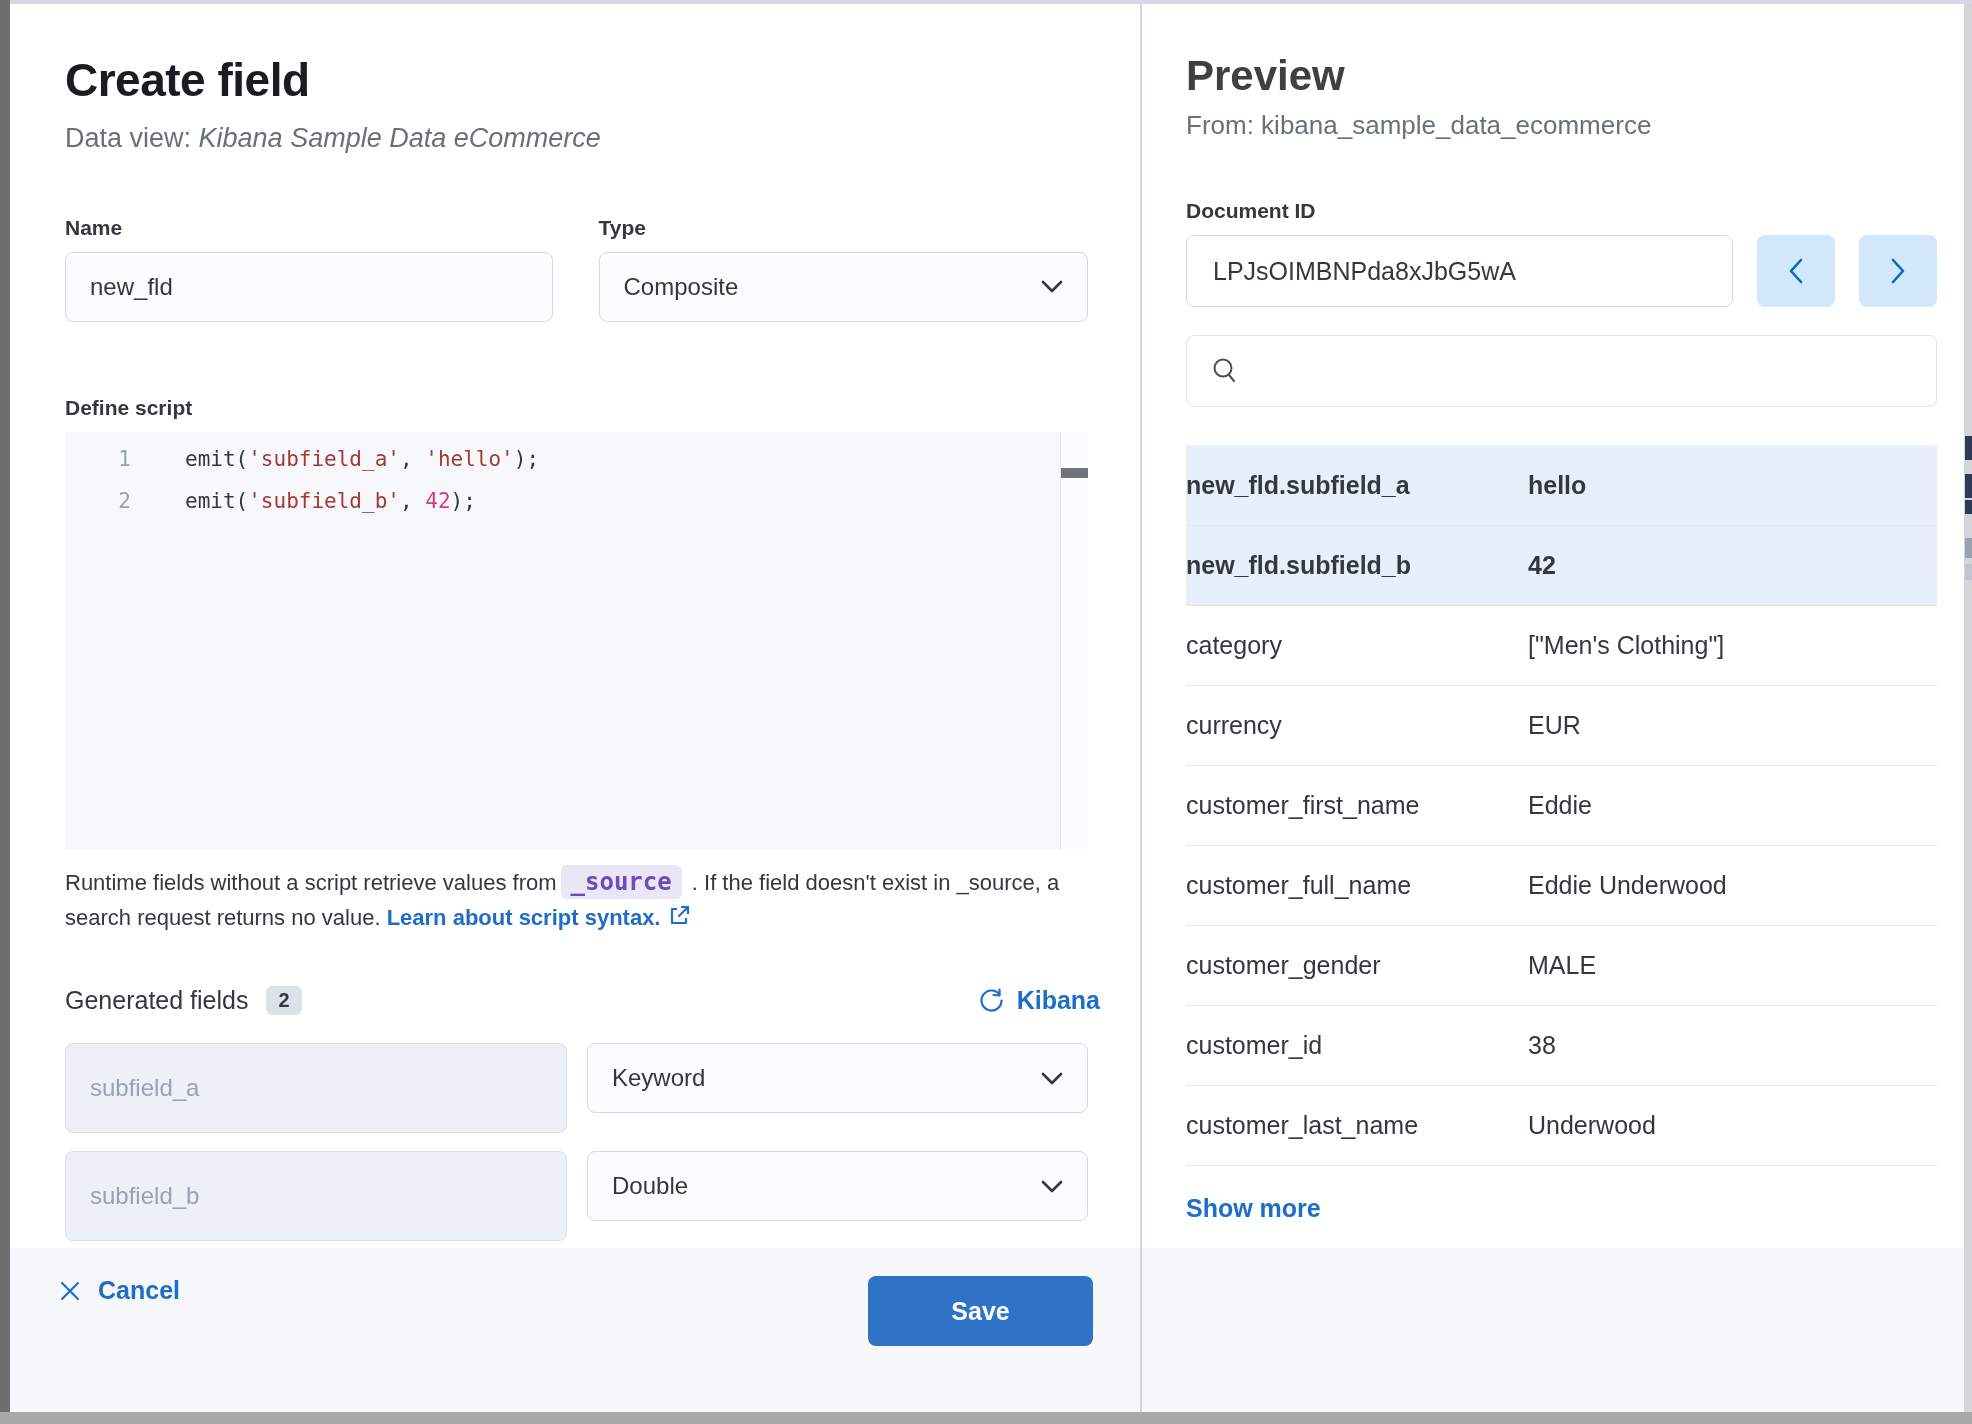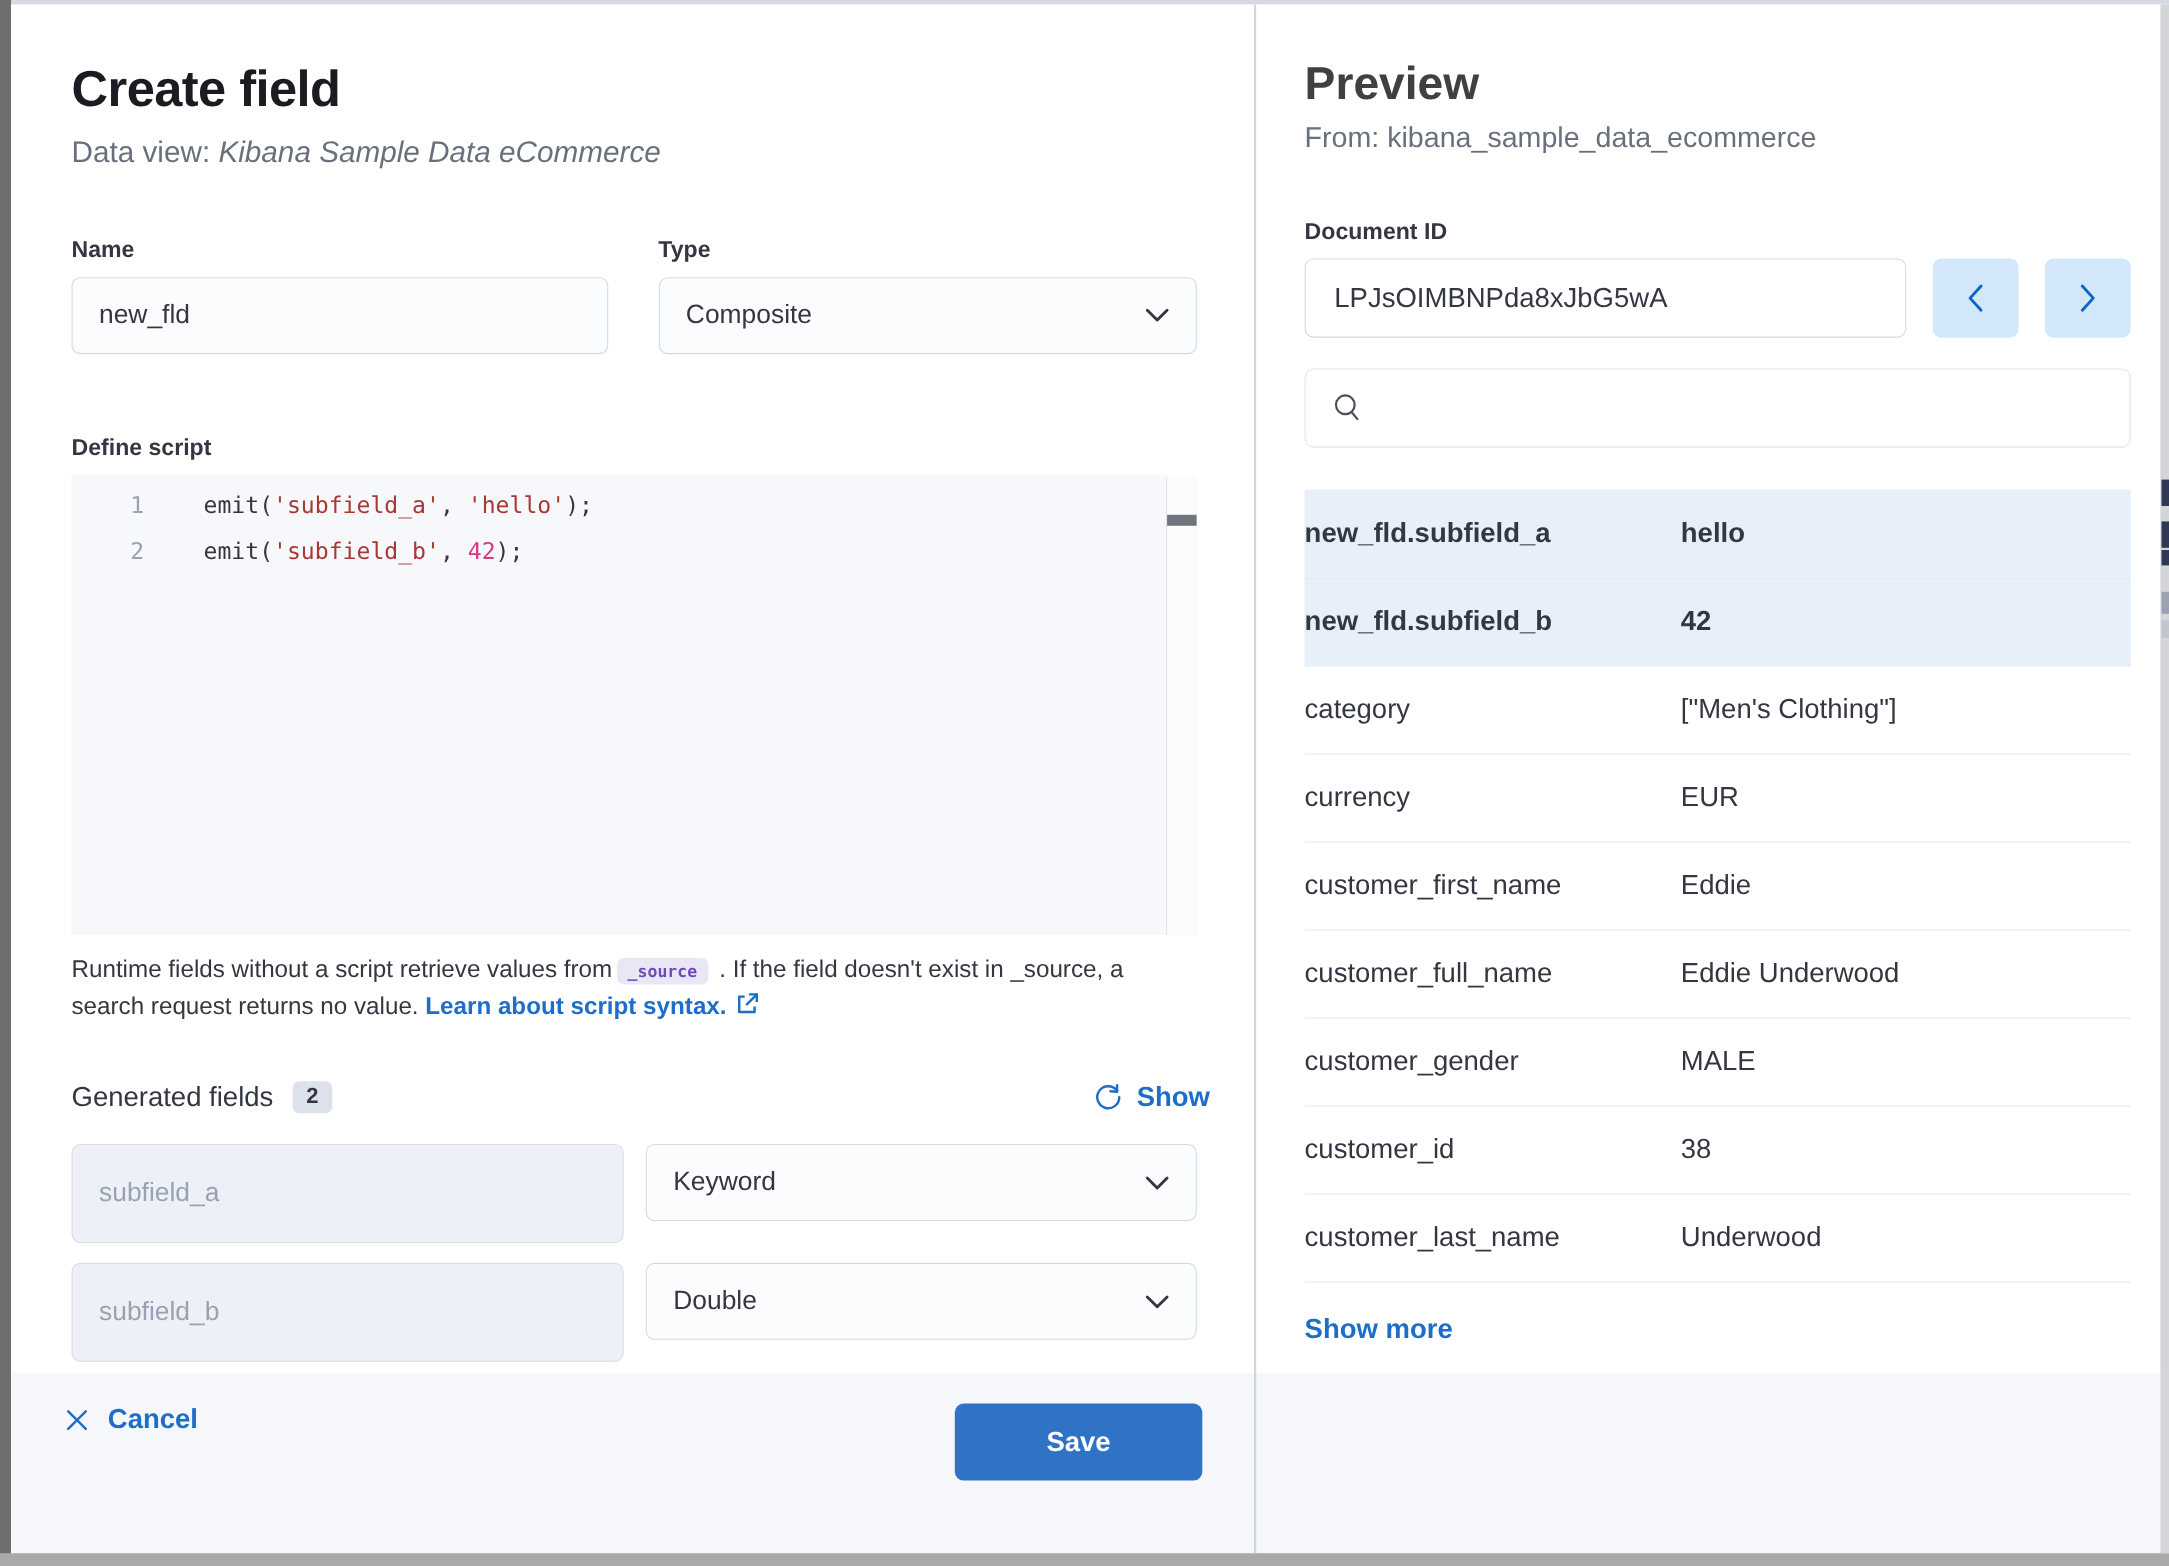--- a/index.html
+++ b/index.html
@@ -67,21 +67,21 @@
   .code-line:first-child { margin-top:6px; }
   .line-num { width:66px; text-align:right; color:#98a2b3; flex:none; }
   .code-text { padding-left:54px; white-space:pre; color:#343741; }
   .tok-string { color:var(--code-string); }
   .tok-number { color:var(--code-number); }
   .editor-scroll { position:absolute; top:0; right:0; bottom:0; width:28px; background:#fbfcfe; border-left:1px solid #e2e6ee; }
   .editor-thumb { margin-top:36px; height:10px; background:#70747c; }
 
   .help { width:1023px; margin-top:14px; font-size:22px; line-height:1.55; color:#343741; }
   .badge-code {
-    font-family:"DejaVu Sans Mono", monospace; font-weight:700; font-size:15px;
+    font-family:"DejaVu Sans Mono", monospace; font-weight:700; font-size:24px;
     color:var(--badge-purple); background:#e9e6f5; border-radius:6px; padding:3px 10px; margin:0 4px;
   }
   .help-link { color:var(--link-blue); font-weight:700; text-decoration:none; cursor:pointer; }
   .ext-icon { display:inline-block; vertical-align:-2px; margin-left:8px; }
 
   .gen-header { display:flex; align-items:center; margin-top:51px; width:1035px; }
   .gen-label { font-size:25px; color:#343741; }
   .count-badge { margin-left:18px; background:#dde1e9; color:#343741; font-weight:700; font-size:20px; border-radius:6px; padding:3px 12px; }
   .reset { margin-left:auto; display:flex; align-items:center; gap:12px; color:var(--link-blue); font-weight:700; font-size:25px; cursor:pointer; background:none; border:none; font-family:inherit; }
 
@@ -198,21 +198,21 @@
           </svg></p>
 
       <div class="gen-header">
         <span class="gen-label">Generated fields</span>
         <span class="count-badge">2</span>
         <button class="reset">
           <svg width="27" height="27" viewBox="0 0 27 27" fill="none">
               <path d="M21.5 7.5 A 10 10 0 1 0 23.5 13.5" stroke="#1e6dc8" stroke-width="2.2" stroke-linecap="round"></path>
               <polyline points="21.5,2.5 21.5,8.5 15.5,8" stroke="#1e6dc8" stroke-width="2.2" fill="none" stroke-linecap="round" stroke-linejoin="round"></polyline>
             </svg>
-          <span>Show</span>
+          <span>Kibana</span>
         </button>
       </div>
 
       <div class="gen-rows">
           <div class="gen-row">
     <div class="gen-name-input">
       <span>subfield_a</span>
     </div>
     <div class="select gen-select">
       <span>Keyword</span>

